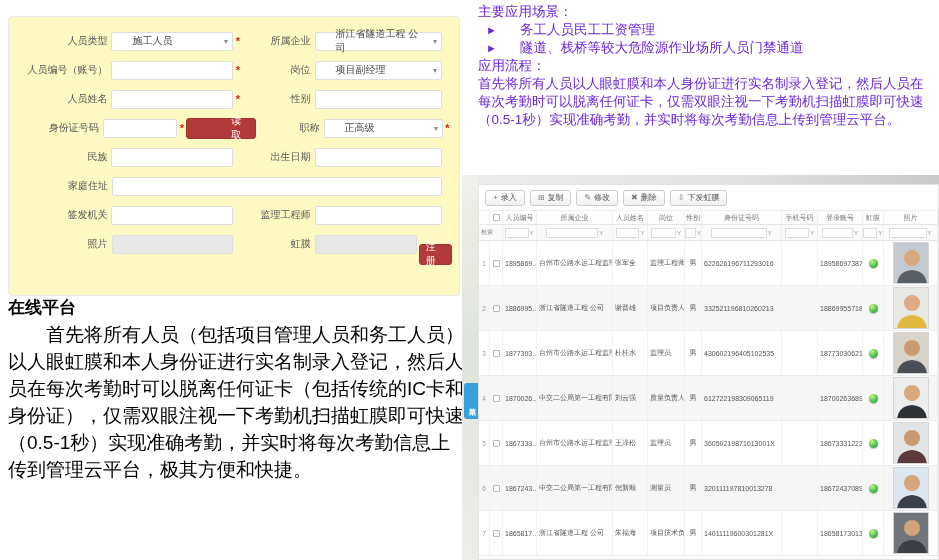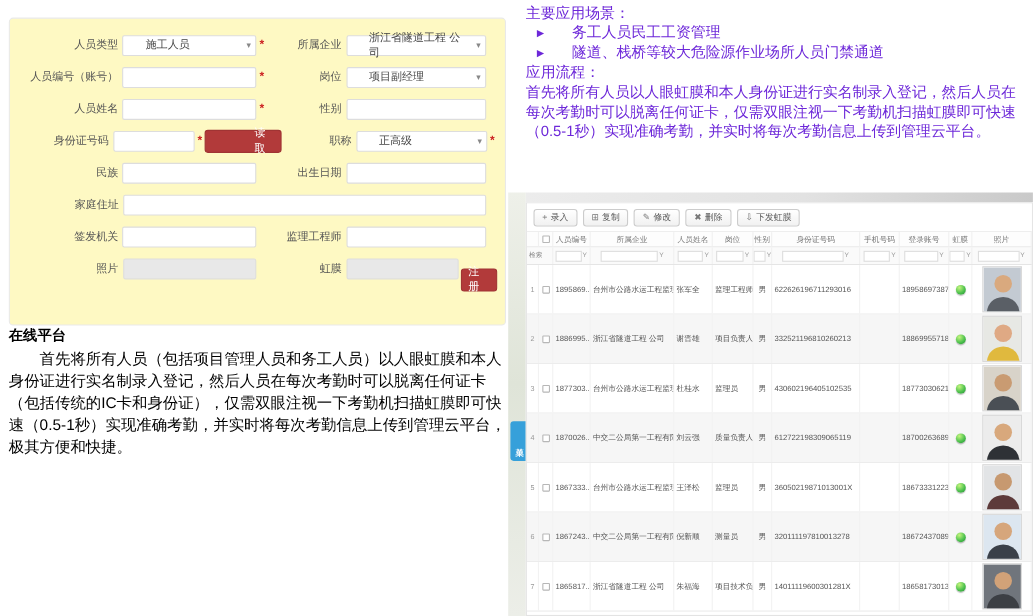--- a/index.html
+++ b/index.html
@@ -20,22 +20,22 @@
   .mark { width:10px; text-align:center; font-size:11px; color:#cc2222; font-weight:bold; }
   .addr { width:330px; }
   .idcard-input { width:78px; }
   .mini-btn { background:#b23a3a; color:#fff; border:1px solid #a03434; border-radius:3px;
     font-size:10px; height:21px; padding:0 6px; display:flex; align-items:center; cursor:pointer; }
   .gray-box { background:#e8e8e8; border:1px solid #dedede; height:19px; }
   .iris-wrap { display:flex; align-items:center; }
 
   
   .online { left:8px; top:296px; width:460px; color:#000; }
-  .online h2 { font-size:13px; font-weight:bold; margin-bottom:3px; }
-  .online p { font-size:14px; line-height:1.42; text-indent:2em; }
+  .online h2 { font-size:17px; font-weight:bold; margin-bottom:3px; }
+  .online p { font-size:19px; line-height:1.42; text-indent:2em; }
 
   
   .scen { left:478px; top:3px; width:458px; color:#6d28d9; font-size:13.5px; line-height:1.33; }
   .scen .bullets { list-style:none; }
   .scen .bullets li { padding-left:8px; }
   .scen .b-mark { display:inline-block; width:34px; font-size:11px; }
 
   
   .table-shot { left:462px; top:175px; width:477px; height:385px; background:#fff; }
   .left-strip { left:0; top:0; width:16px; height:100%;

